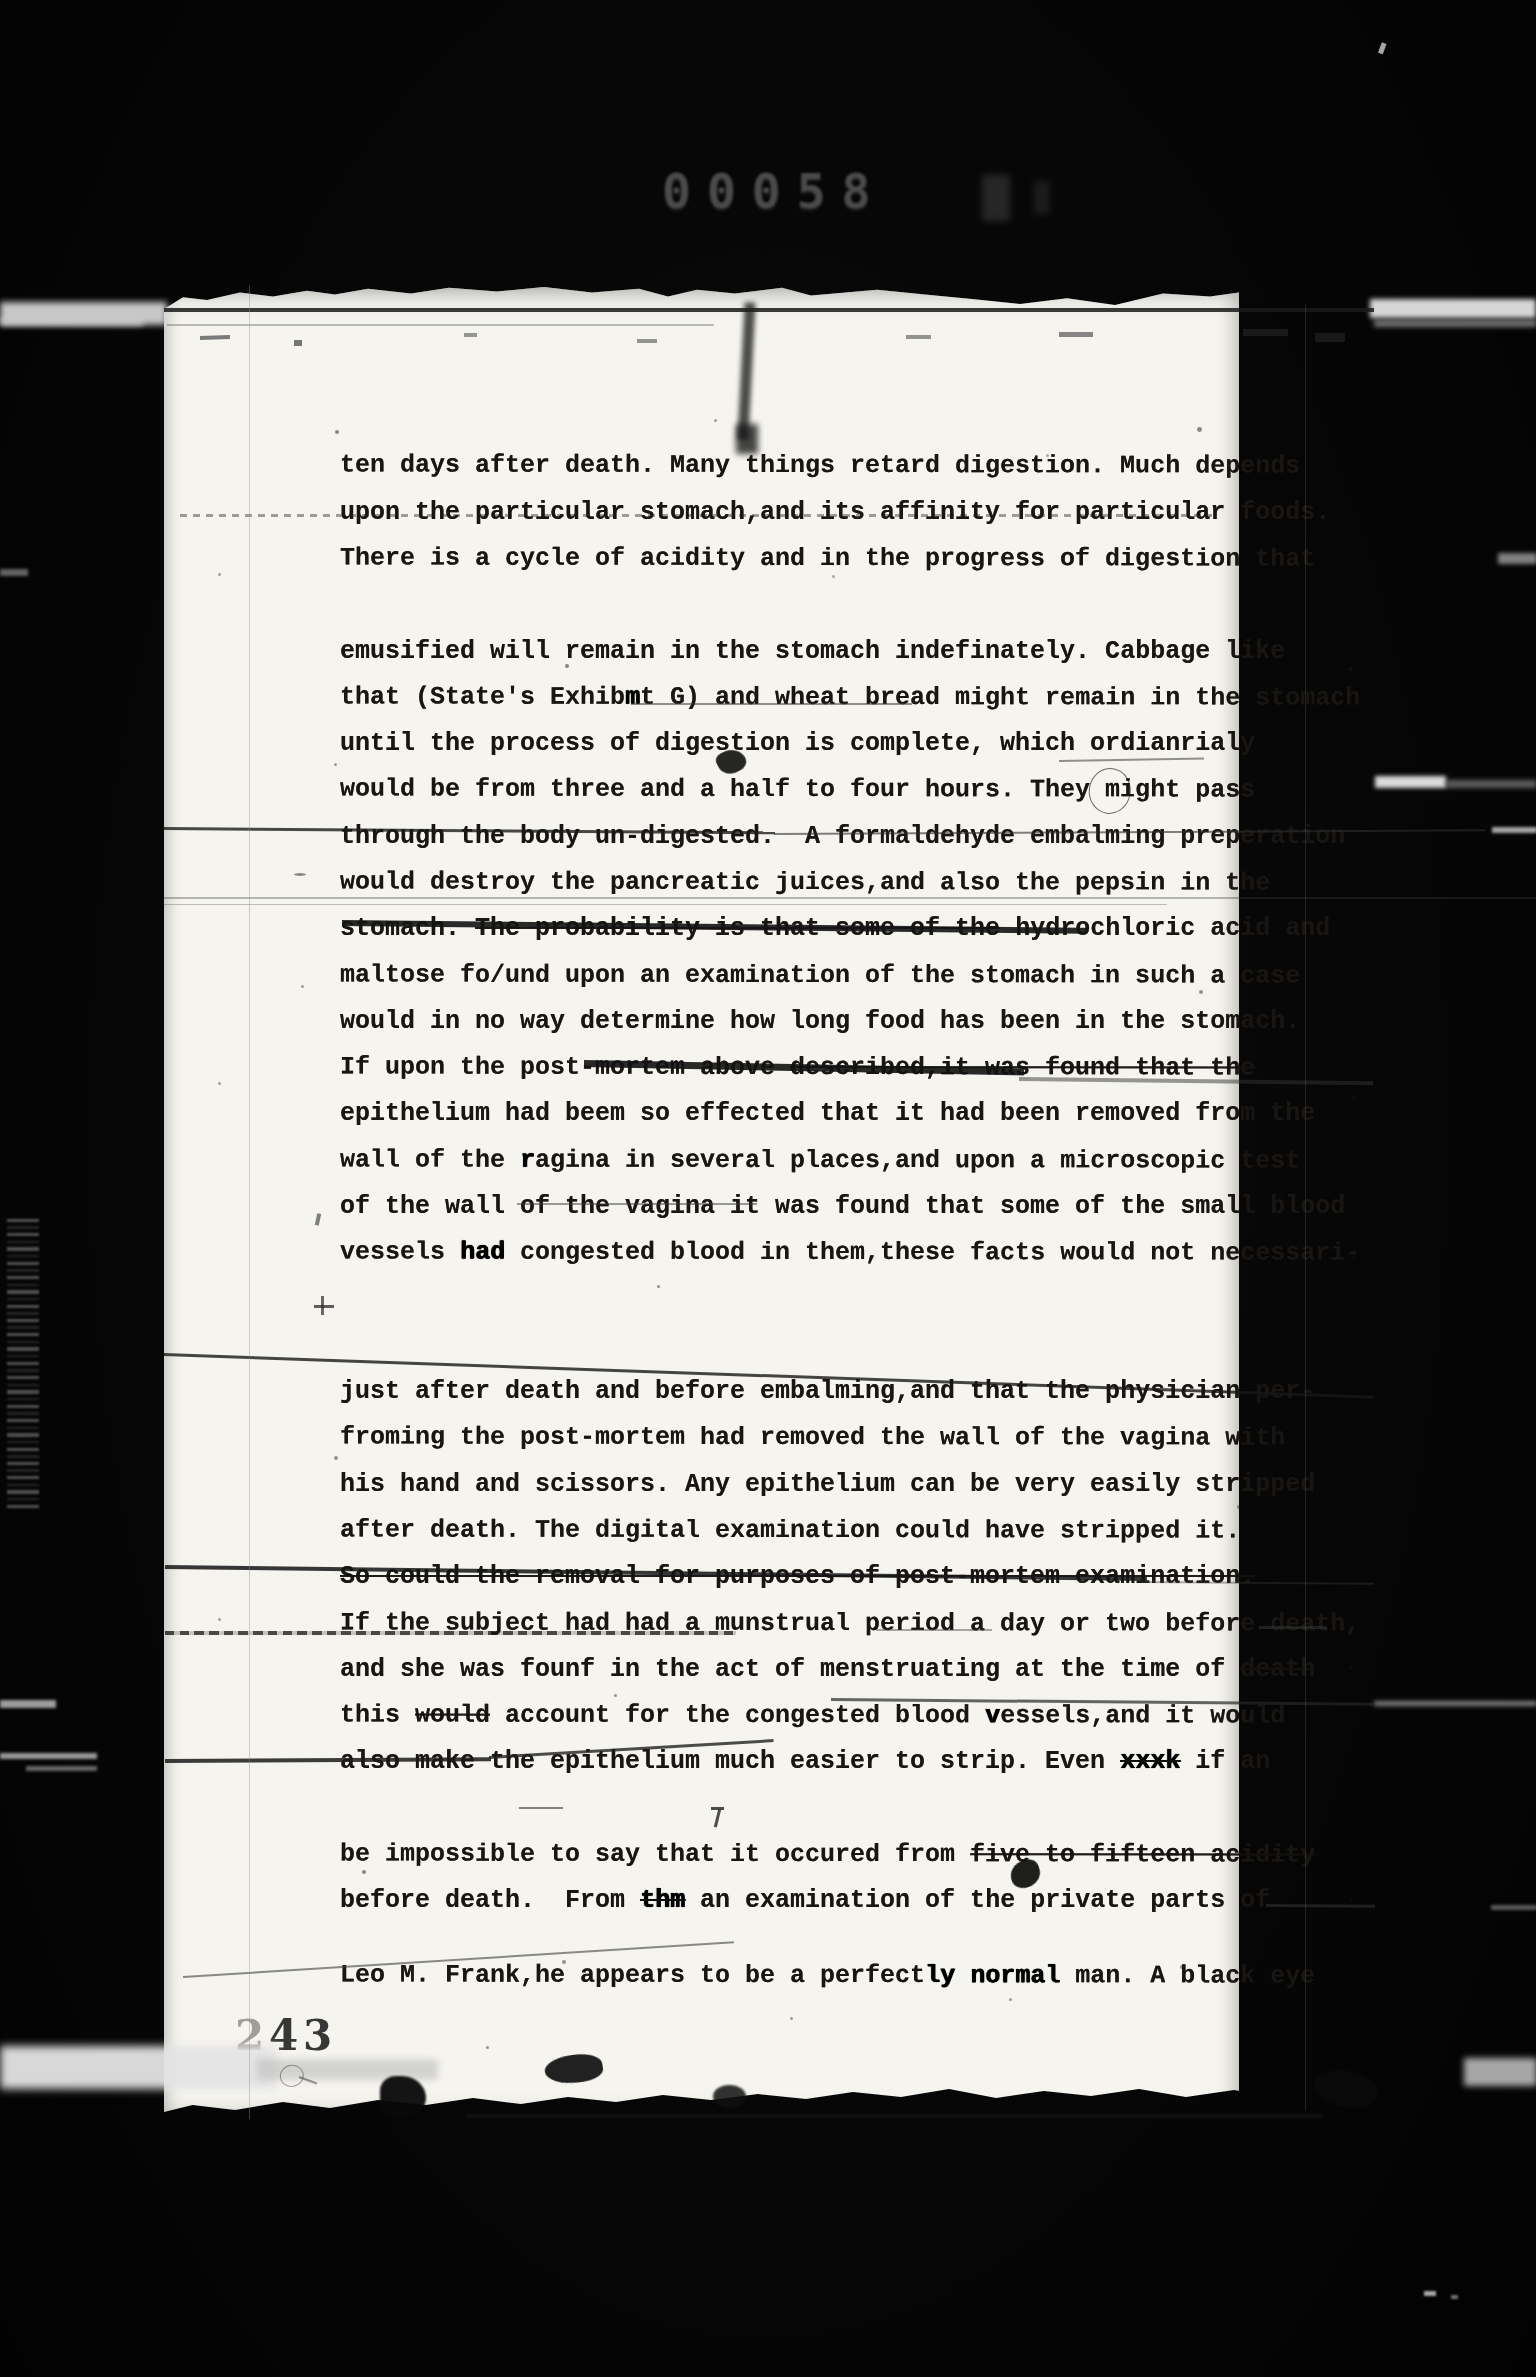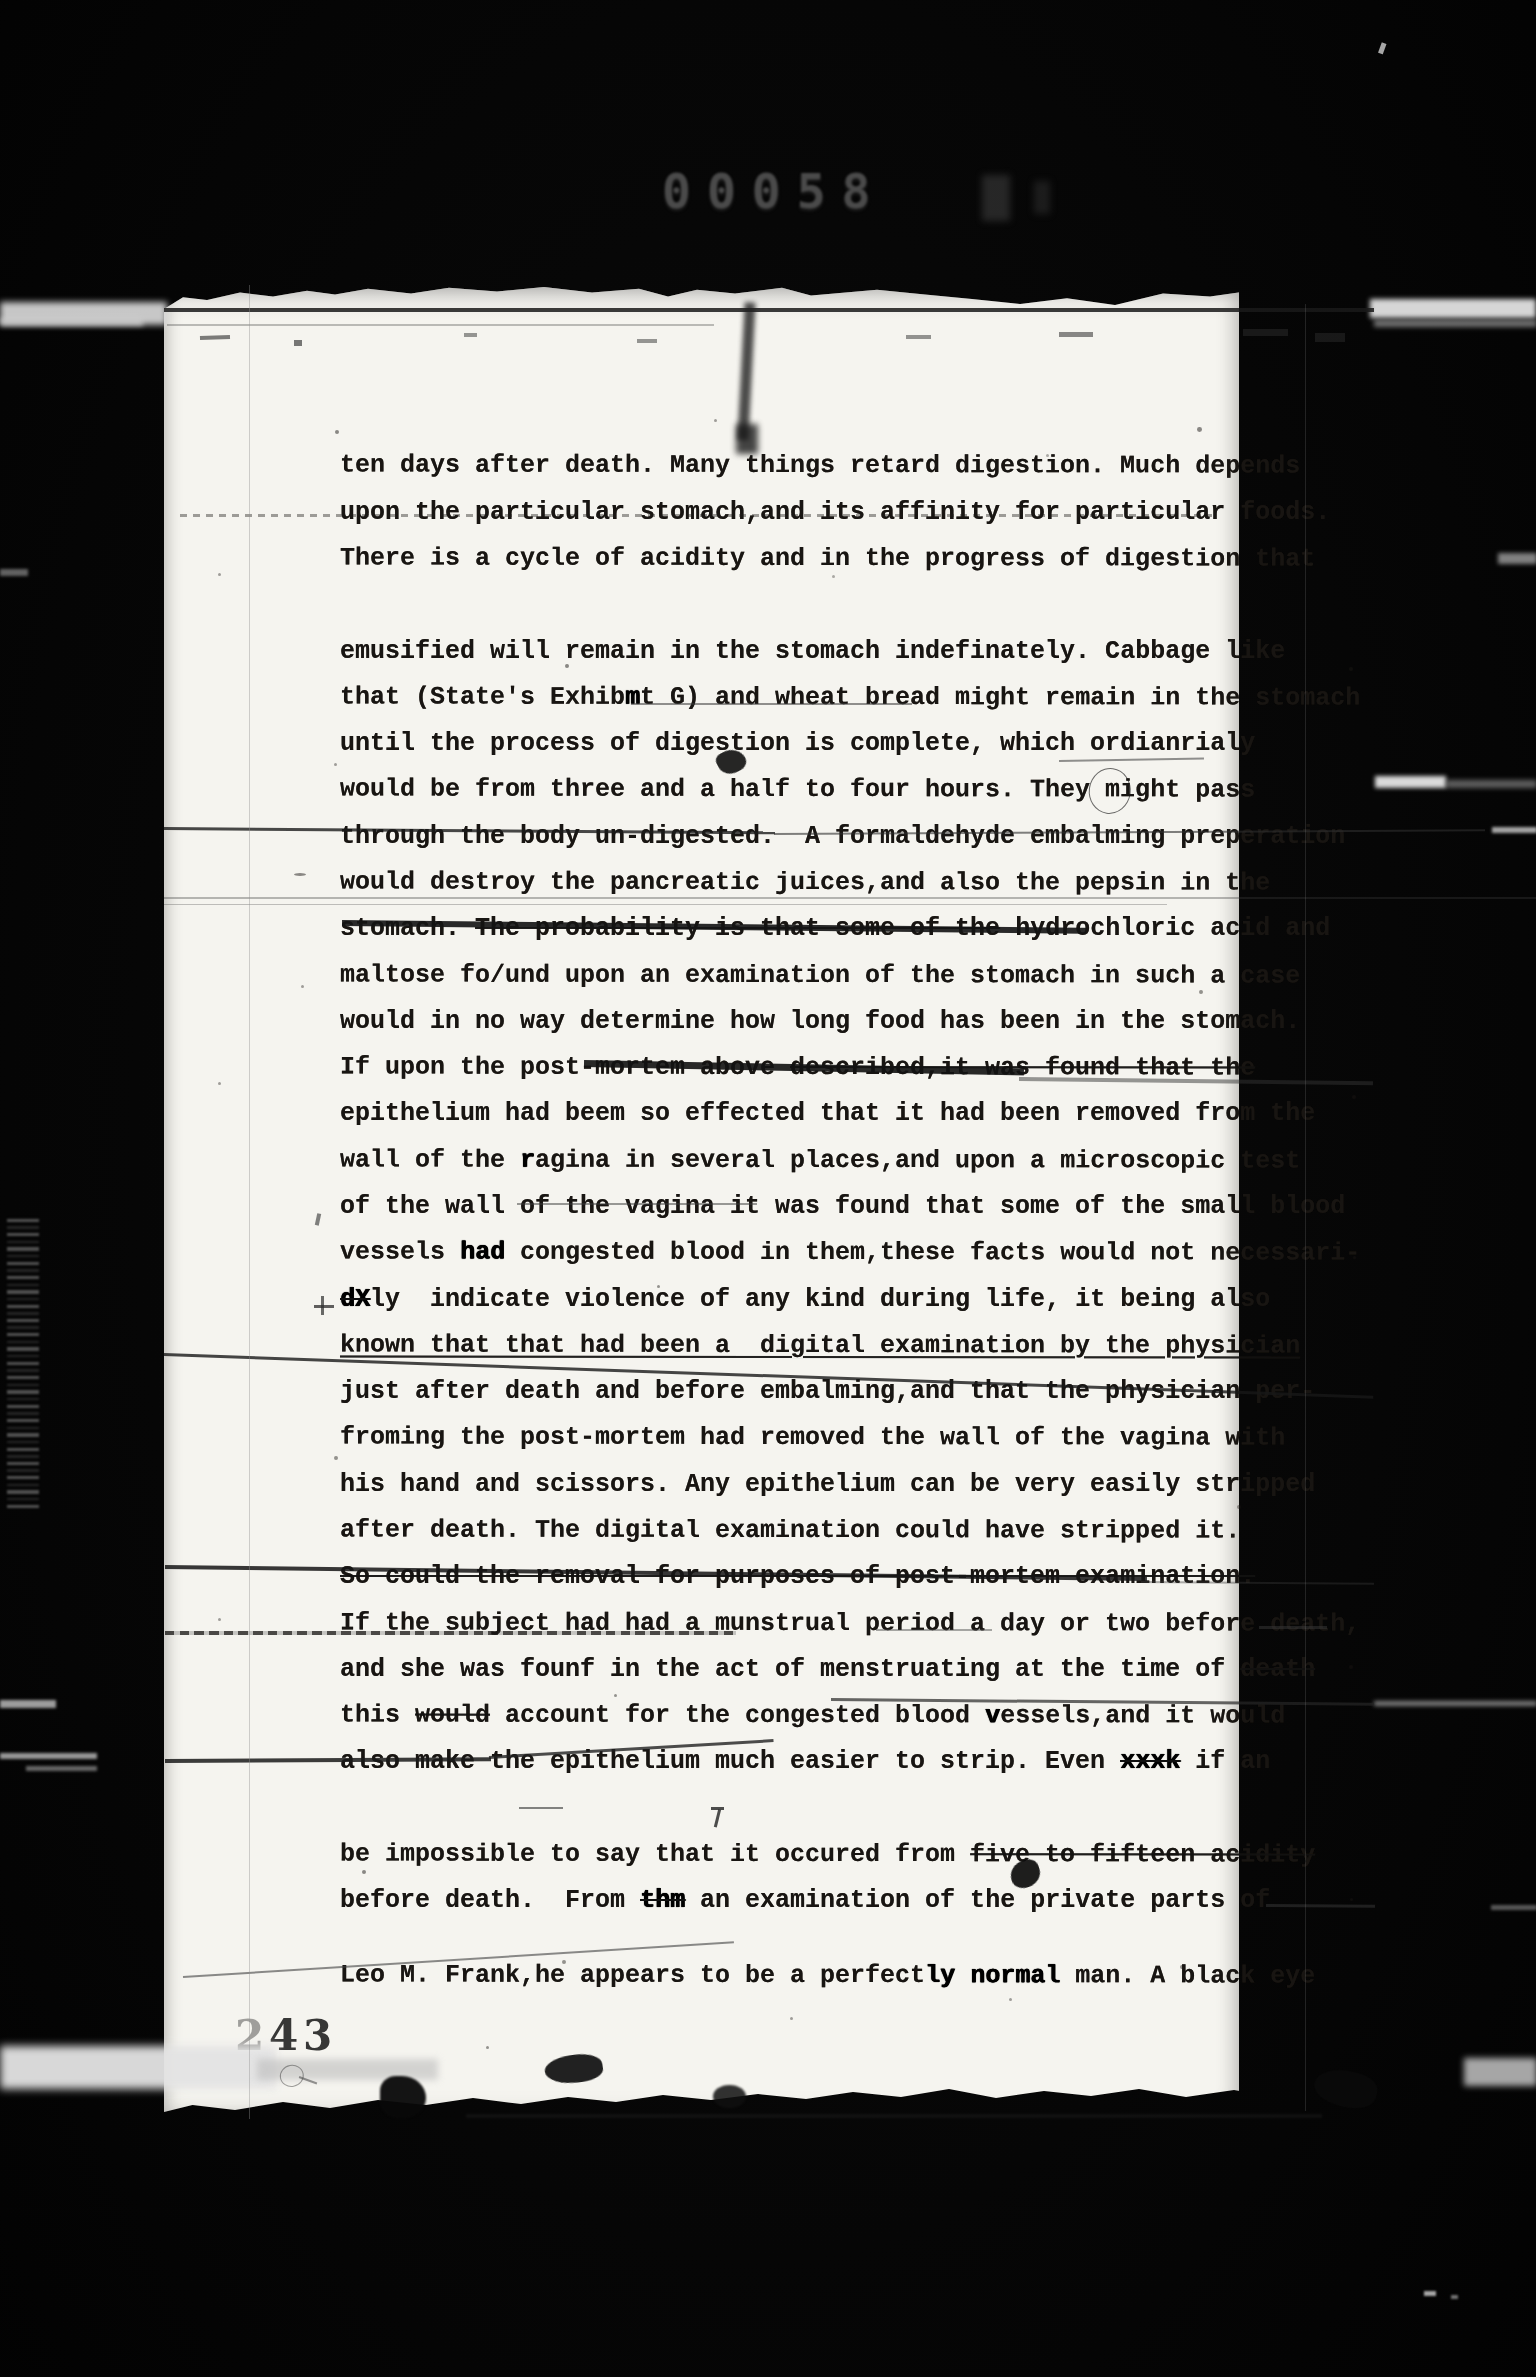--- a/index.html
+++ b/index.html
@@ -52,22 +52,20 @@
         <div class="line" style="top: 538px;"><span>through the body un-digested.  A formaldehyde embalming preperation</span></div>
         <div class="line" style="top: 584px;"><span>would destroy the pancreatic juices,and also the pepsin in the</span></div>
         <div class="line" style="top: 630px;"><span>stomach. </span><span class="seg-st">The probability is that some of the</span><span> hydrochloric acid and</span></div>
         <div class="line" style="top: 677px;"><span>maltose fo/und upon an examination of the stomach in such a case</span></div>
         <div class="line" style="top: 723px;"><span>would in no way determine how long food has been in the stomach.</span></div>
         <div class="line" style="top: 769px;"><span>If upon the post-mortem above </span><span class="seg-st">described,it was found that the</span></div>
         <div class="line" style="top: 815px;"><span>epithelium had beem so effected that it had been removed from the</span></div>
         <div class="line" style="top: 862px;"><span>wall of the </span><span class="seg-ov">r</span><span>agina in several places,and upon a microscopic test</span></div>
         <div class="line" style="top: 908px;"><span>of the wall of the vagina it was found that some of the small blood</span></div>
         <div class="line" style="top: 954px;"><span>vessels </span><span class="seg-ov">had</span><span> congested blood in them,these facts would not necessari-</span></div>
-        <div class="line" style="top: 1001px;"><span class="seg-ov seg-st">dX</span><span>ly  indicate violence of any kind during life, it being also</span></div>
-        <div class="line" style="top: 1047px;"><span class="seg-un">known that that had been a  digital examination by the physician</span></div>
         <div class="line" style="top: 1093px;"><span>just after death and before embalming,and that the physician per-</span></div>
         <div class="line" style="top: 1139px;"><span>froming the post-mortem had removed the wall of the vagina with</span></div>
         <div class="line" style="top: 1186px;"><span>his hand and scissors. Any epithelium can be very easily stripped</span></div>
         <div class="line" style="top: 1232px;"><span>after death. The digital examination could have stripped it.</span></div>
         <div class="line" style="top: 1278px;"><span class="seg-st">So could the removal for purposes of post-mortem examination.</span></div>
         <div class="line" style="top: 1325px;"><span>If the subject had had a munstrual period a day or two before death,</span></div>
         <div class="line" style="top: 1371px;"><span>and she was founf in the act of menstruating at the time of </span><span class="seg-st">death</span></div>
         <div class="line" style="top: 1417px;"><span>this </span><span class="seg-st">would</span><span> account for the congested blood </span><span class="seg-ov">v</span><span>essels,and it would</span></div>
         <div class="line" style="top: 1463px;"><span>also make the epithelium much easier to strip. Even </span><span class="seg-ov seg-st">xxxk</span><span> if an</span></div>
         <div class="line" style="top: 1556px;"><span>be impossible to say that it occured from </span><span class="seg-st">five to fifteen acidity</span></div>

